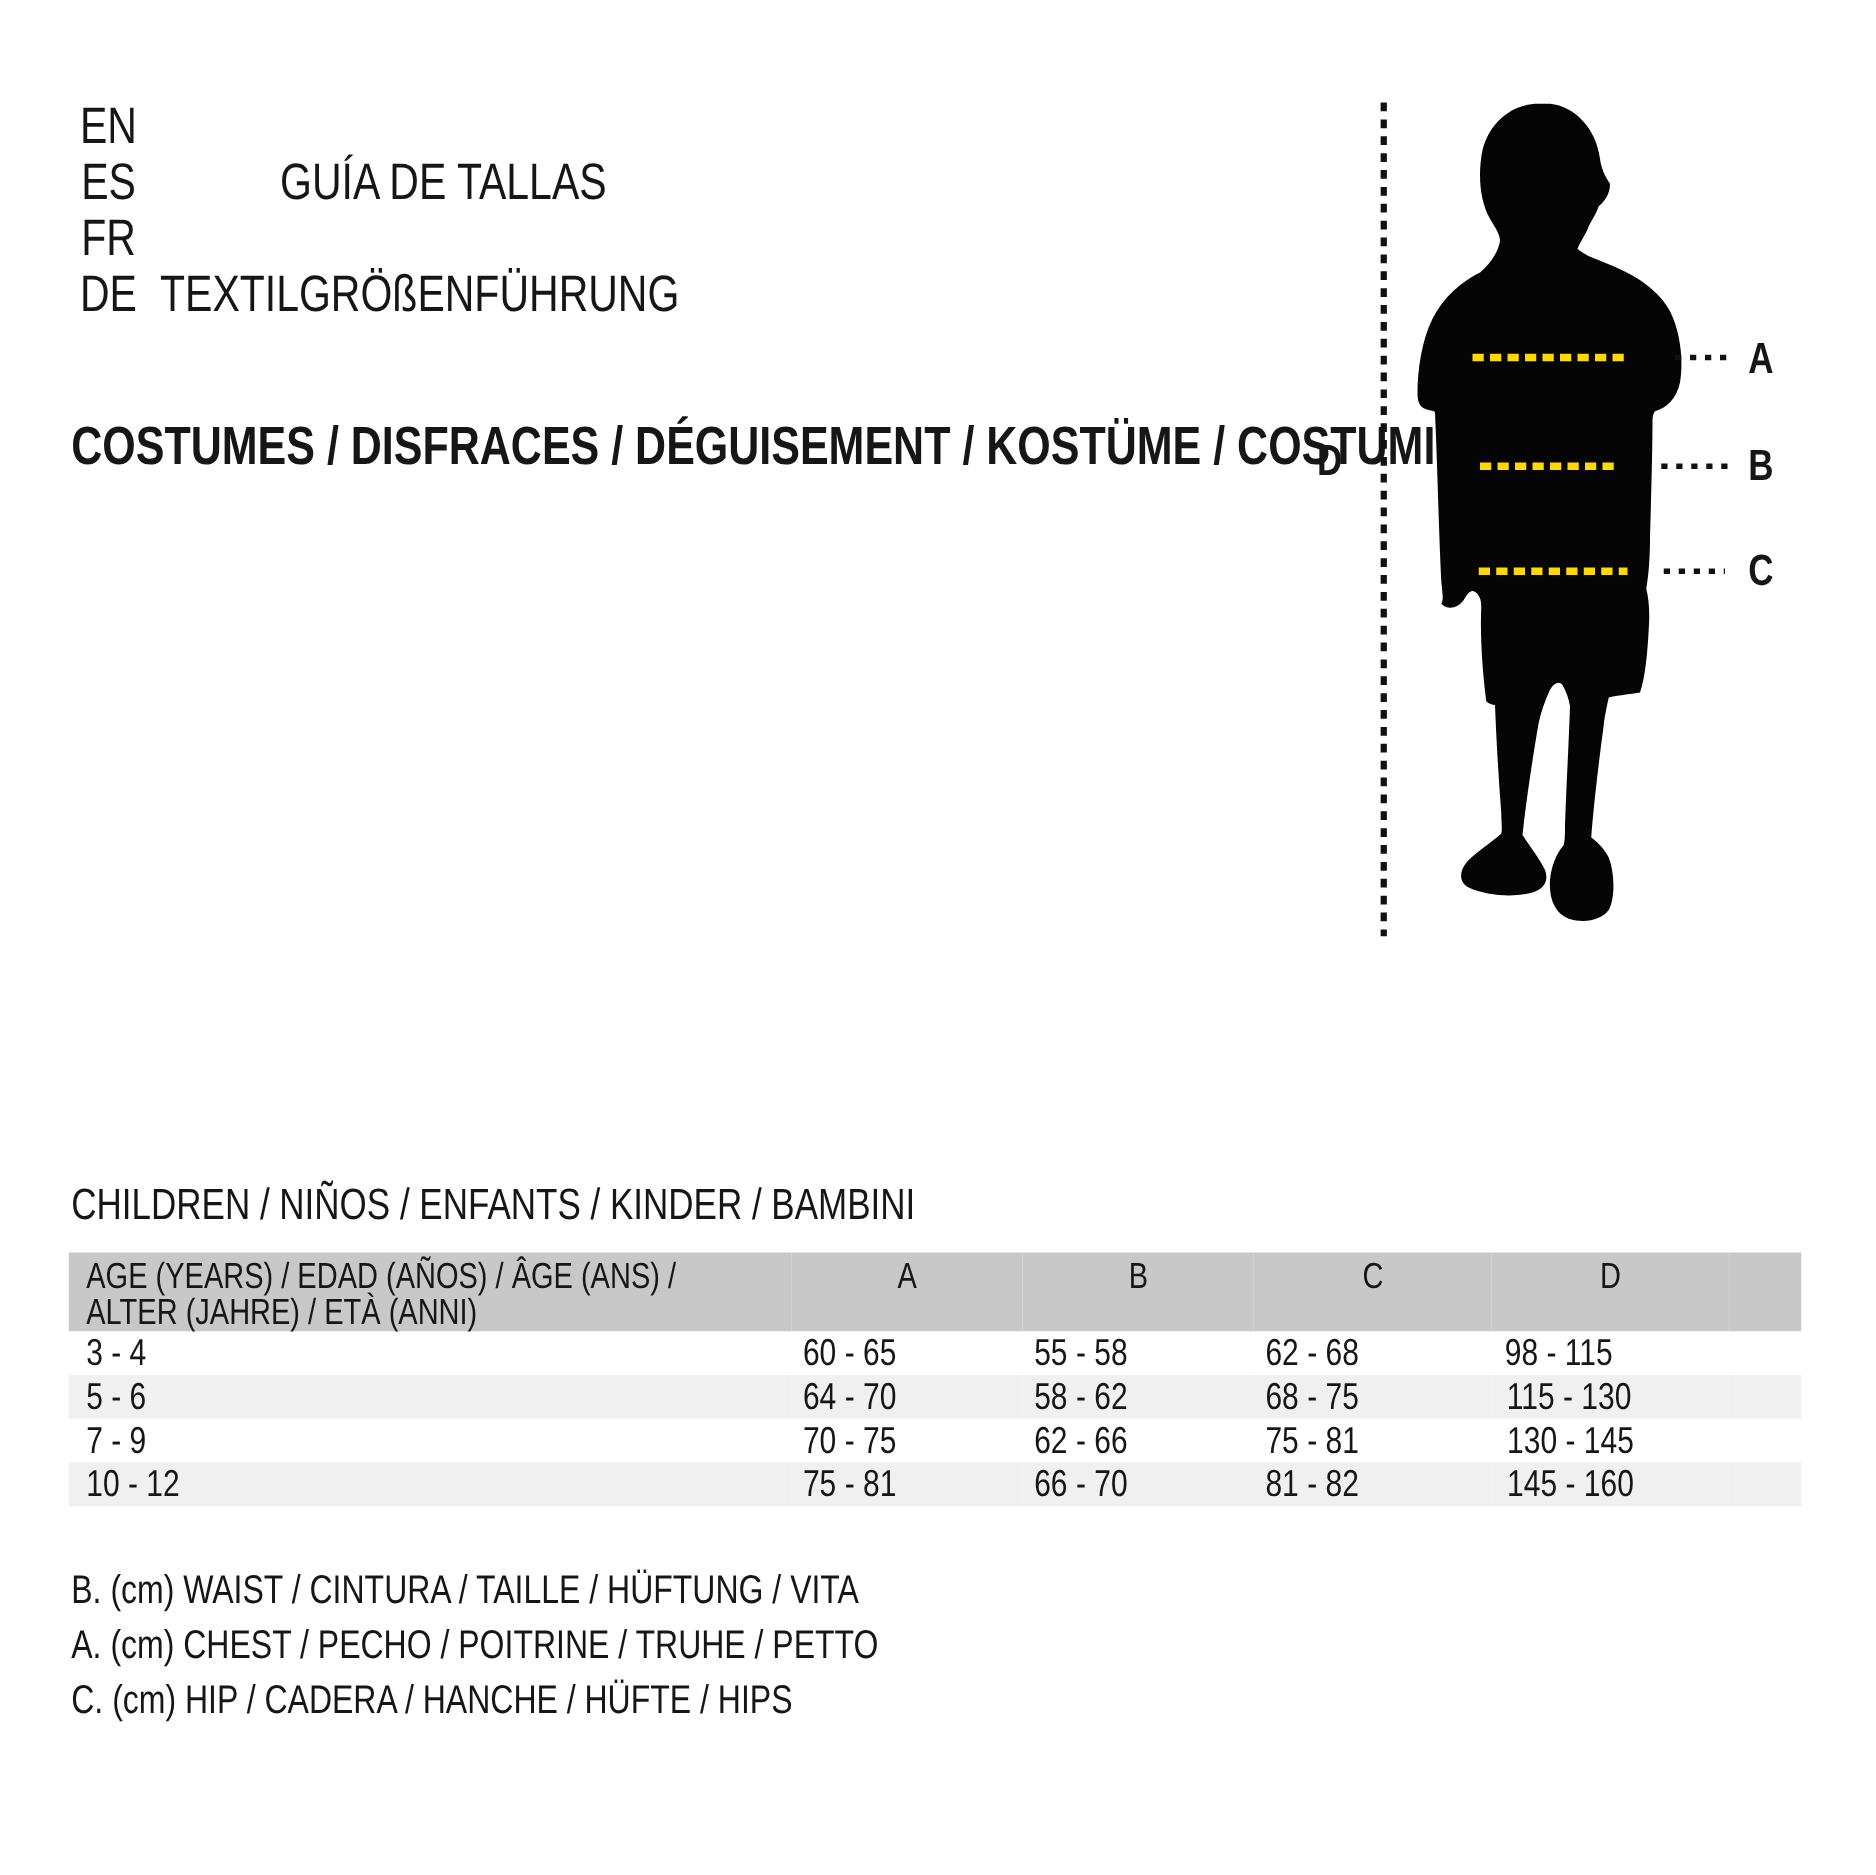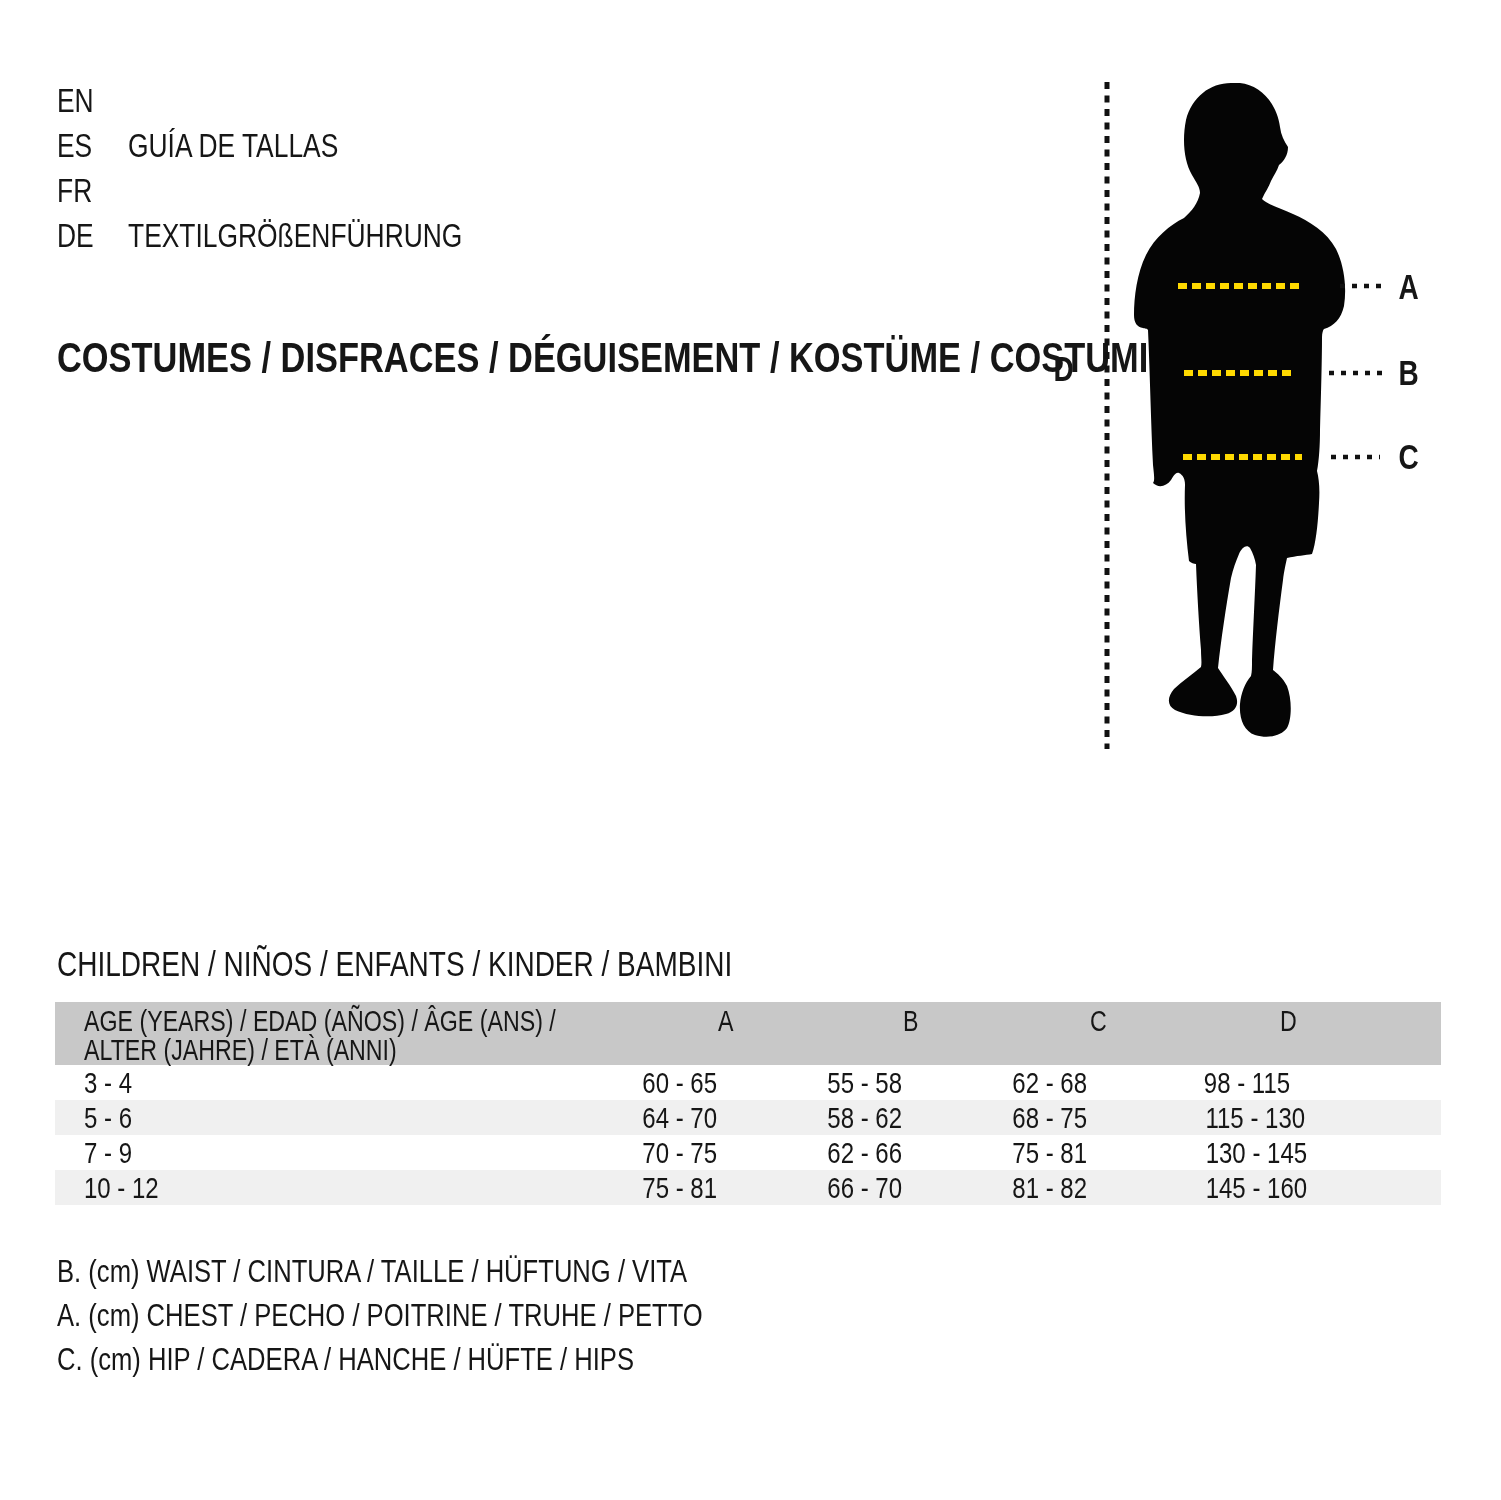--- a/index.html
+++ b/index.html
@@ -6,21 +6,21 @@
   .canvas{
     position:relative;width:1501px;height:1500px;background:#ffffff;
     font-family:"Liberation Sans","DejaVu Sans",sans-serif;color:#161616;overflow:hidden;
   }
   
   .cx{display:inline-block;transform:scaleX(0.8);transform-origin:0 50%;white-space:nowrap;}
   .cxc{display:inline-block;transform:scaleX(0.8);transform-origin:50% 50%;white-space:nowrap;}
 
   
   .lang-list{position:absolute;left:57px;top:78px;}
-  .lang-row{display:grid;grid-template-columns:71px auto;height:45px;line-height:45px;font-size:33px;}
+  .lang-row{display:grid;grid-template-columns:71px auto;height:45px;line-height:45px;font-size:41px;text-align:center;}
 
   
   .costumes{position:absolute;left:57px;top:335px;font-size:43px;font-weight:bold;line-height:44px;}
 
   
   .figure-svg{position:absolute;left:1100px;top:75px;width:300px;height:680px;}
   .marker-letter{position:absolute;font-size:35px;font-weight:bold;line-height:35px;}
   .m-a{left:1396px;top:269px;}
   .m-b{left:1396px;top:355px;}
   .m-c{left:1396px;top:439px;}
@@ -32,21 +32,21 @@
     position:absolute;left:55px;top:1002px;width:1386px;
     border-collapse:collapse;table-layout:fixed;font-size:30px;
   }
   .size-table th,.size-table td{padding:0;font-weight:normal;vertical-align:top;}
   .size-table thead tr{background:#c8c8c8;height:63px;}
   .size-table thead th{padding-top:5px;line-height:29px;font-size:29px;text-align:left;}
   .size-table thead th.colhead{text-align:center;}
   .size-table tbody tr{height:35px;}
   .size-table tbody tr.alt{background:#f0f0f0;}
   .size-table tbody td{line-height:35px;}
-  .size-table td.agecell,.size-table th.agehead{padding-left:29px;}
+  .size-table td.agecell,.size-table th.agehead{padding-left:14px;}
   .size-table td.valcell{text-align:left;}
 
   
   .legend{position:absolute;left:57px;top:1249px;}
   .legend-row{height:44px;line-height:44px;font-size:32px;}
 </style>
 </head>
 <body>
 
 <div class="canvas">

